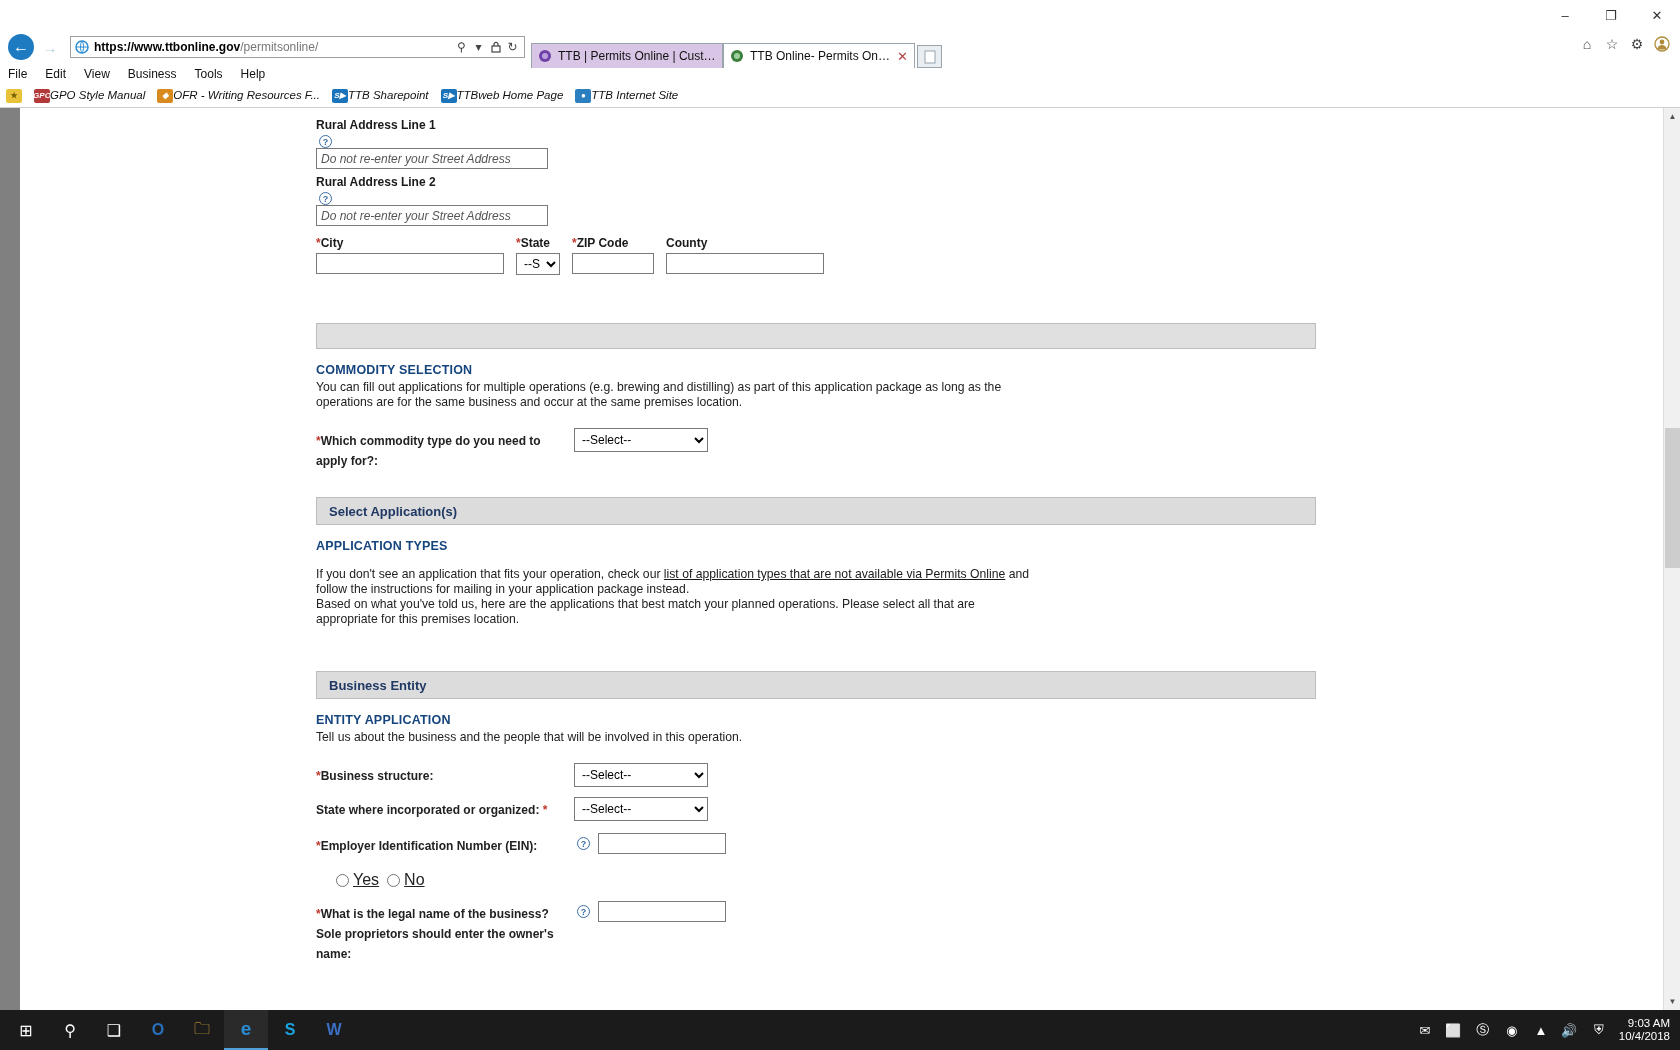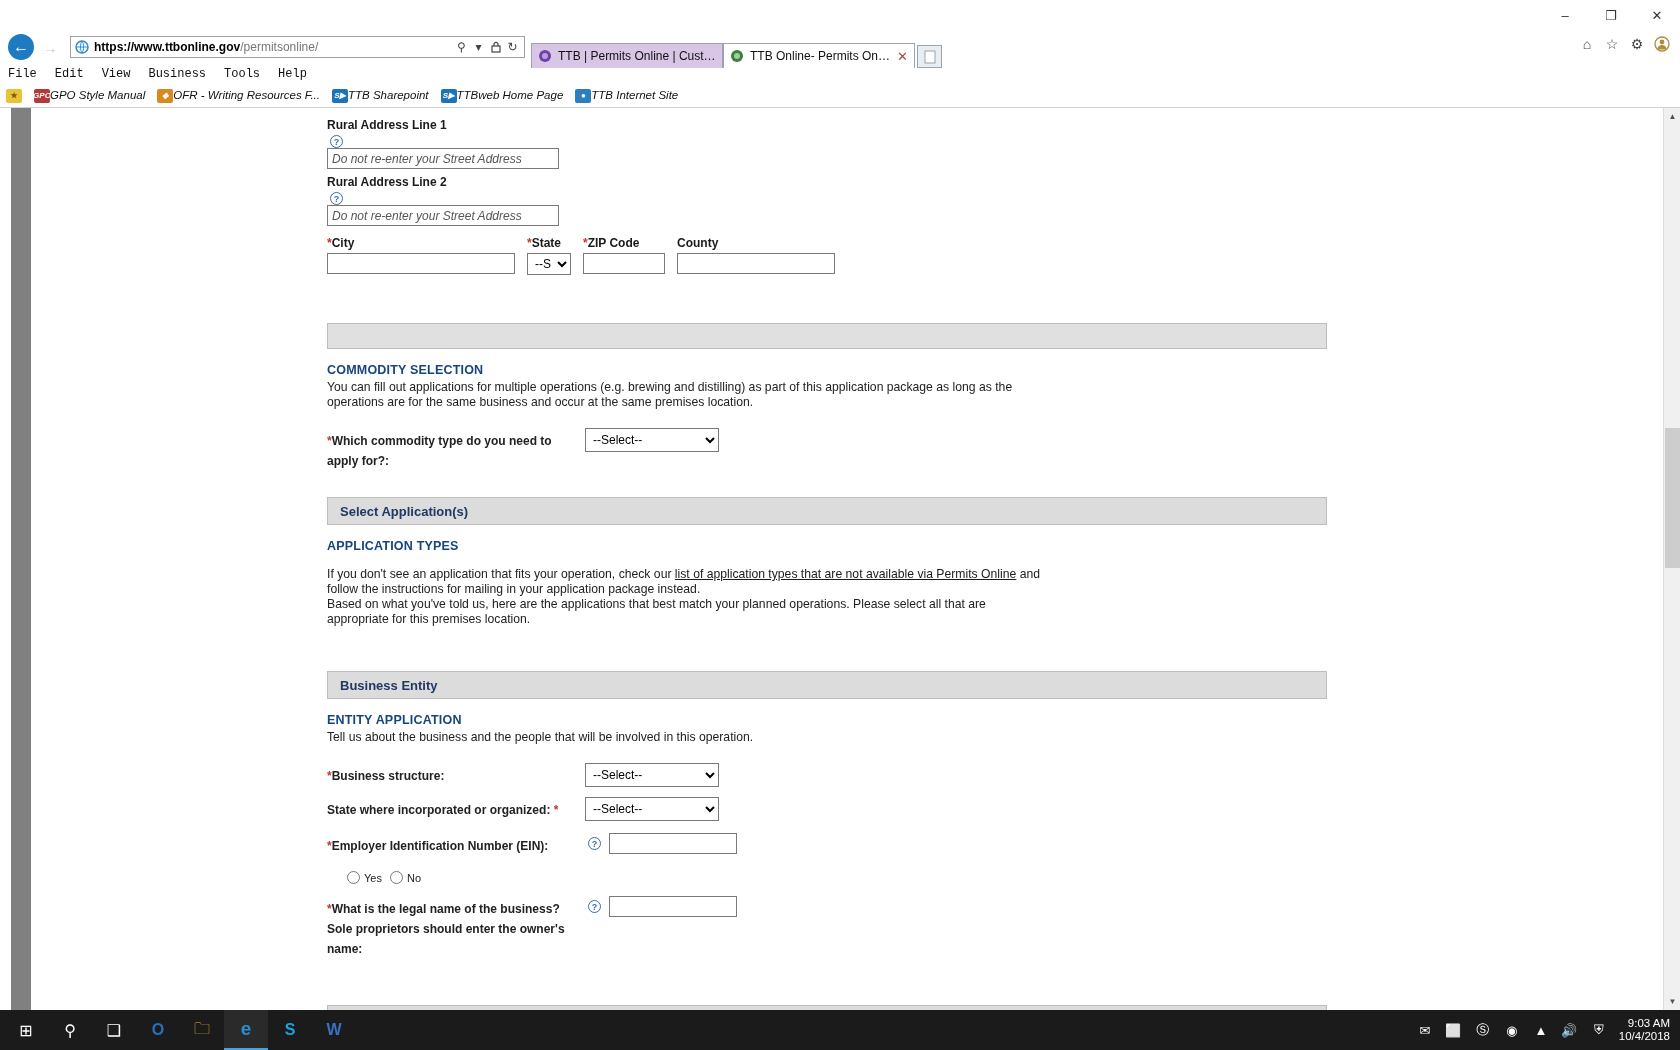--- a/index.html
+++ b/index.html
@@ -115,21 +115,20 @@
   .navright .ic.user { color:#b08b3a; }
 
   .menubar {
     height: 20px;
     display: flex; align-items: center;
     font-size: 12px;
     padding-left: 8px;
     gap: 18px;
     flex: 0 0 auto;
     background: #ffffff;
-    font-family: Liberation Mono, monospace;
   }
   .menubar span { color: #111; }
 
   .favbar {
     height: 24px;
     display: flex; align-items: center;
     font-size: 11.5px;
     padding-left: 6px;
     gap: 12px;
     border-bottom: 1px solid #cfcfcf;
@@ -144,21 +143,20 @@
     border-radius: 2px;
   }
 
   
   .viewport {
     flex: 1 1 auto;
     display: flex;
     background: #ffffff;
     position: relative;
     overflow: hidden;
-    padding-left: 11px;
   }
   .leftgutter { width: 20px; background: #808080; flex: 0 0 20px; }
   .pagearea {
     flex: 1 1 auto;
     position: relative;
     overflow: hidden;
     background: #ffffff;
   }
   .content {
     position: relative;
@@ -241,21 +239,21 @@
     margin-top: 14px; margin-bottom: 3px;
   }
   .para { font-size: 12.2px; color: #222; line-height: 15px; max-width: 715px; }
   .para a { color: #1a1a1a; text-decoration: underline; }
   .para.indent { margin-top: 14px; }
 
   .qrow { display: flex; align-items: flex-start; margin-top: 14px; }
   .qlabel { width: 258px; font-size: 12px; font-weight: bold; line-height: 20px; padding-top: 3px; }
   .qfield { display: flex; align-items: flex-start; }
   .radio-wrap { display: flex; align-items: center; gap: 4px; padding-top: 3px; }
-  .radio-wrap label { font-size: 11px; font-weight: normal; }
+  .radio-wrap label { font-size: 16px; font-weight: normal; text-decoration: underline; }
   input[type=radio] { width: 13px; height: 13px; margin: 0; }
 
   .commodity-row { display:flex; align-items:flex-start; margin-top: 18px; }
   .commodity-row .qlabel { width: 258px; }
 
   
   .taskbar {
     height: 40px; flex: 0 0 40px;
     background: #1b1b1b;
     display: flex; align-items: center;

